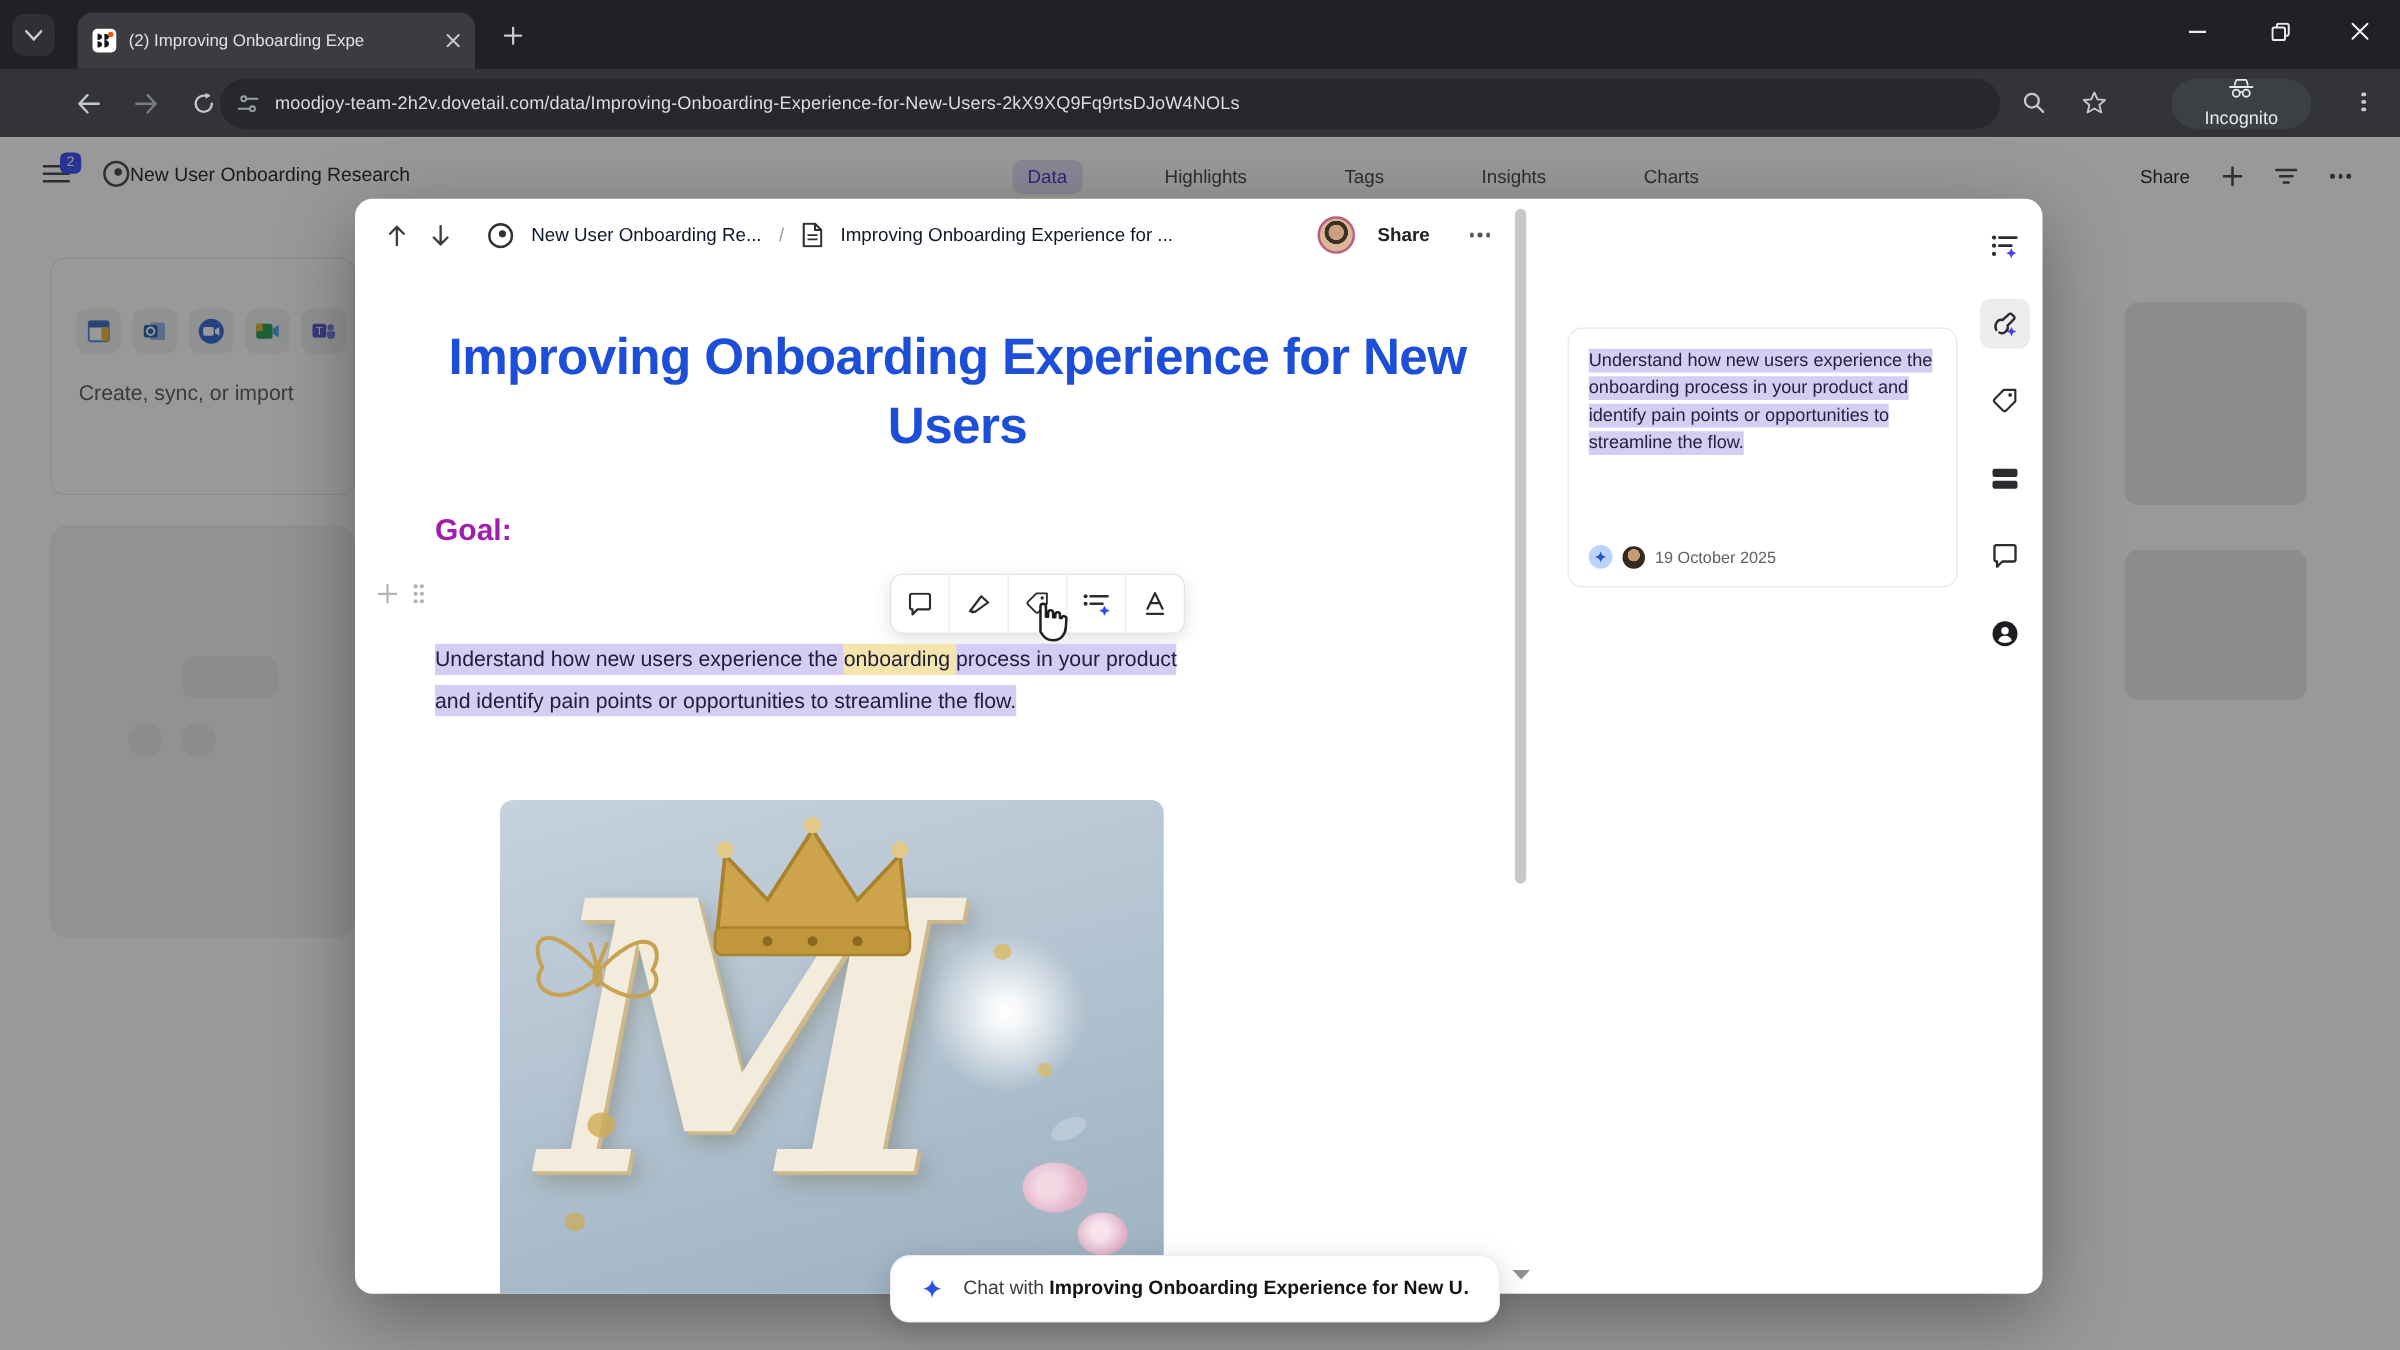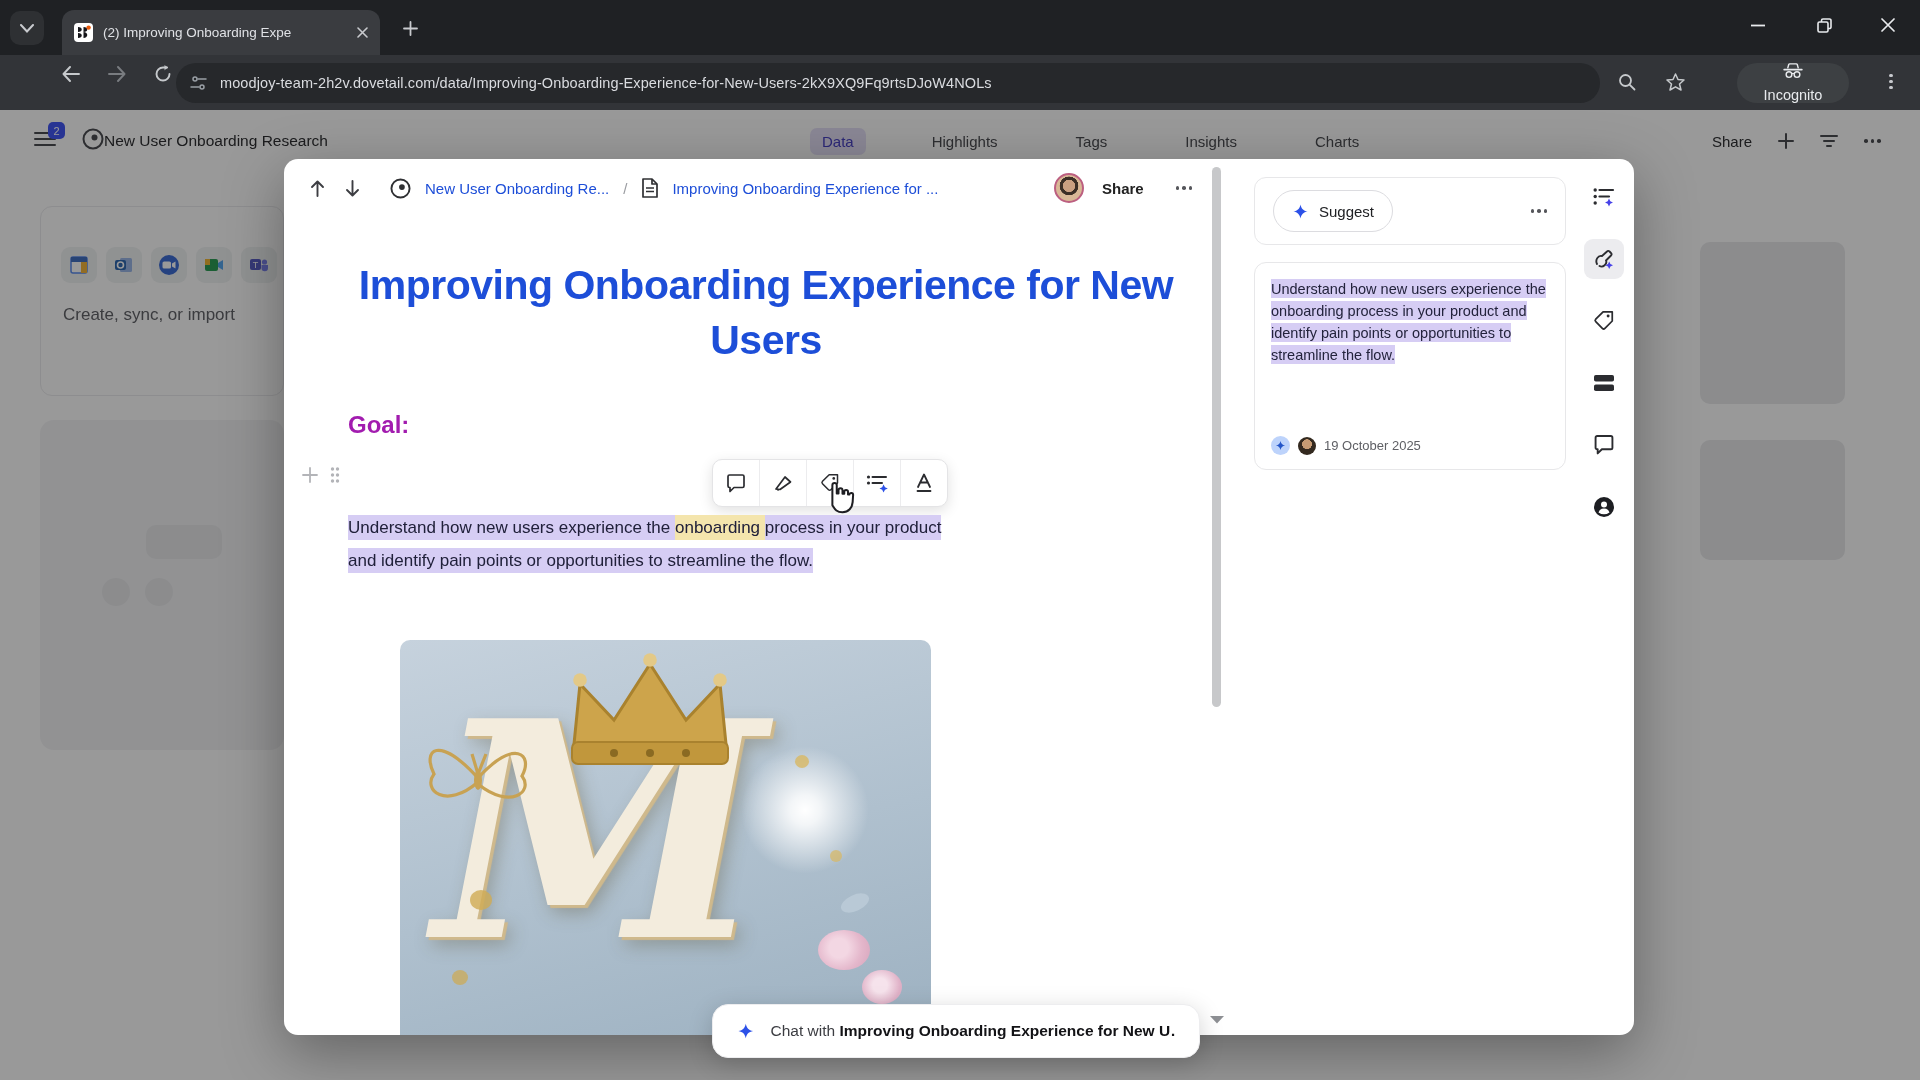--- a/index.html
+++ b/index.html
@@ -9,41 +9,41 @@
   .abs { position:absolute; }
 
   
   .tabstrip { position:absolute; left:0; top:0; width:1920px; height:55px; background:#1f2124; }
   .tab-search { position:absolute; left:10px; top:11px; width:34px; height:34px; border-radius:10px; background:#2e3033; display:flex; align-items:center; justify-content:center; }
   .tab { position:absolute; left:62px; top:10px; width:318px; height:45px; background:#3a3c40; border-radius:12px 12px 0 0; display:flex; align-items:center; padding:0 12px; gap:10px; }
   .tab-title { color:#dfe1e5; font-size:13.5px; white-space:nowrap; overflow:hidden; flex:1; -webkit-mask-image:linear-gradient(90deg,#000 85%,transparent); mask-image:linear-gradient(90deg,#000 85%,transparent); }
   .favicon { width:19px; height:19px; border-radius:4px; background:#ffffff; position:relative; flex:0 0 auto; }
   .newtab-btn { position:absolute; left:396px; top:14px; width:28px; height:28px; border-radius:6px; display:flex; align-items:center; justify-content:center; }
   .wctrl { position:absolute; top:0; height:50px; width:64px; display:flex; align-items:center; justify-content:center; }
-  .toolbar { position:absolute; left:0; top:55px; width:1920px; height:55px; background:#323438; display:flex; align-items:flex-start;padding-left:44px; }
+  .toolbar { position:absolute; left:0; top:55px; width:1920px; height:55px; background:#323438; display:flex; align-items:center;padding-left:44px; }
   .navbtn { width:38px; height:38px; border-radius:50%; display:flex; align-items:center; justify-content:center; margin-left:8px; }
   .omnibox { position:absolute; left:176px; top:8px; width:1424px; height:40px; background:#26282b; border-radius:20px; display:flex; align-items:center; padding:0 14px; gap:12px; }
   .url { color:#dadce0; font-size:14.5px; letter-spacing:.1px; white-space:nowrap; }
   .incog { position:absolute; left:1737px; top:8px; width:112px; height:40px; border-radius:20px; background:#3d4043; display:flex; align-items:center; justify-content:center; gap:8px; color:#e8eaed; font-size:14.5px;flex-direction:column; }
 
   
   .app { position:absolute; left:0; top:110px; width:1920px; height:970px; background:#ffffff; }
   .app-header { position:absolute; left:0; top:0; width:1920px; height:62px; background:#fff; display:flex; align-items:center; }
   .proj-title { color:#2f3033; font-size:15.5px; }
   .htab { font-size:15px; color:#4c4d52; padding:5px 12px; border-radius:7px;margin-left:40px; }
   .htab.active { color:#4a43c6; background:#e6e2f8; }
   .badge2 { position:absolute; left:50px; top:-9px; min-width:17px; height:17px; background:#4457f5; border-radius:5px; color:#fff; font-size:11px; display:flex; align-items:center; justify-content:center; padding:0 3px; }
   .int-icon { width:36px; height:36px; border-radius:9px; background:#f1f3f4; display:flex; align-items:center; justify-content:center; }
   .skel { background:#e9eaec; border-radius:10px; position:absolute; }
   .dim { position:absolute; inset:0; background:rgba(0,0,0,0.4); }
 
   
   .modal { position:absolute; left:284px; top:159px; width:1350px; height:876px; background:#fff; border-radius:14px; box-shadow:0 18px 60px rgba(0,0,0,.35); }
   .mhead { position:absolute; left:0; top:0; width:100%; height:58px; display:flex; align-items:center; padding:0 26px; gap:14px; }
-  .crumb { font-size:15px; color:#1d4ed8; white-space:nowrap; }
+  .crumb { font-size:15px; color:#0f172a; white-space:nowrap; }
   .sep { color:#9a9ca1; font-size:15px; }
   .avatar { width:30px; height:30px; border-radius:50%; border:2px solid #bc5f80; background:radial-gradient(circle at 50% 42%, #caa081 30%, #3c2f26 32%, #3c2f26 46%, #d9b896 48%); }
   .share { font-size:15px; font-weight:bold; color:#222; }
   .doc-title { position:absolute; left:72px; top:99px; width:820px; font-size:41px; line-height:55px; font-weight:bold; color:#1d4ed8; letter-spacing:-.5px;text-align:center; }
   .goal { position:absolute; left:64px; top:252px; font-size:24px; font-weight:bold; color:#a21caf; }
   .para { position:absolute; left:64px; top:352px; width:610px; font-size:17px; line-height:33px; color:#20203a; }
   .hl-p { background:#d6cdf4; padding:3px 0; }
   .hl-y { background:#f4e5ad; padding:3px 0; }
   .fmtbar { position:absolute; left:428px; top:300px; width:236px; height:48px; background:#fff; border:1px solid #e4e4e6; border-radius:10px; box-shadow:0 4px 14px rgba(0,0,0,.12); display:flex; }
   .fmtbar .cell { flex:1; display:flex; align-items:center; justify-content:center; border-right:1px solid #ececee; }
@@ -393,33 +393,20 @@
       <div class="petal" style="left:70px;top:250px;width:22px;height:20px;background:#d0ab54;opacity:.8"></div>
       <div class="petal" style="left:52px;top:330px;width:16px;height:15px;background:#cfa94f;opacity:.7"></div>
       <div class="petal" style="left:395px;top:115px;width:14px;height:13px;background:#d8b863;opacity:.8"></div>
       <div class="petal" style="left:430px;top:210px;width:12px;height:12px;background:#d8b863;opacity:.7"></div>
 
       <div class="petal" style="left:418px;top:290px;width:52px;height:40px;background:radial-gradient(circle at 40% 45%,#f3d7e3 25%,#e4b7cb 60%,#d5a3bb)"></div>
       <div class="petal" style="left:462px;top:330px;width:40px;height:34px;background:radial-gradient(circle at 45% 45%,#f6e3ec 25%,#dfb0c6 70%)"></div>
       <div class="petal" style="left:440px;top:255px;width:30px;height:16px;background:#b9c9d6;transform:rotate(-25deg)"></div>
     </div>
 
-    <div class="suggest-card">
-      <div class="suggest-btn">
-        <svg width="17" height="17" viewBox="0 0 24 24">
-            <path d="M12 2 C13.2 8 16 10.8 22 12 C16 13.2 13.2 16 12 22 C10.8 16 8 13.2 2 12 C8 10.8 10.8 8 12 2 Z" fill="#2c51e8"></path>
-          </svg>
-        <span>Suggest</span>
-      </div>
-      <span class="dots3" style="margin-left:auto">
-          <i></i>
-          <i></i>
-          <i></i>
-        </span>
-    </div>
 
     <div class="note-card">
       <div class="note-text"><span>Understand how new users experience the onboarding process in your product and identify pain points or opportunities to streamline the flow.</span></div>
       <div class="note-foot">
         <span class="ai-badge">
           <svg width="11" height="11" viewBox="0 0 24 24">
               <path d="M12 2 C13.2 8 16 10.8 22 12 C16 13.2 13.2 16 12 22 C10.8 16 8 13.2 2 12 C8 10.8 10.8 8 12 2 Z" fill="#2456c9"></path>
             </svg>
         </span>
         <span class="mini-avatar"></span>

